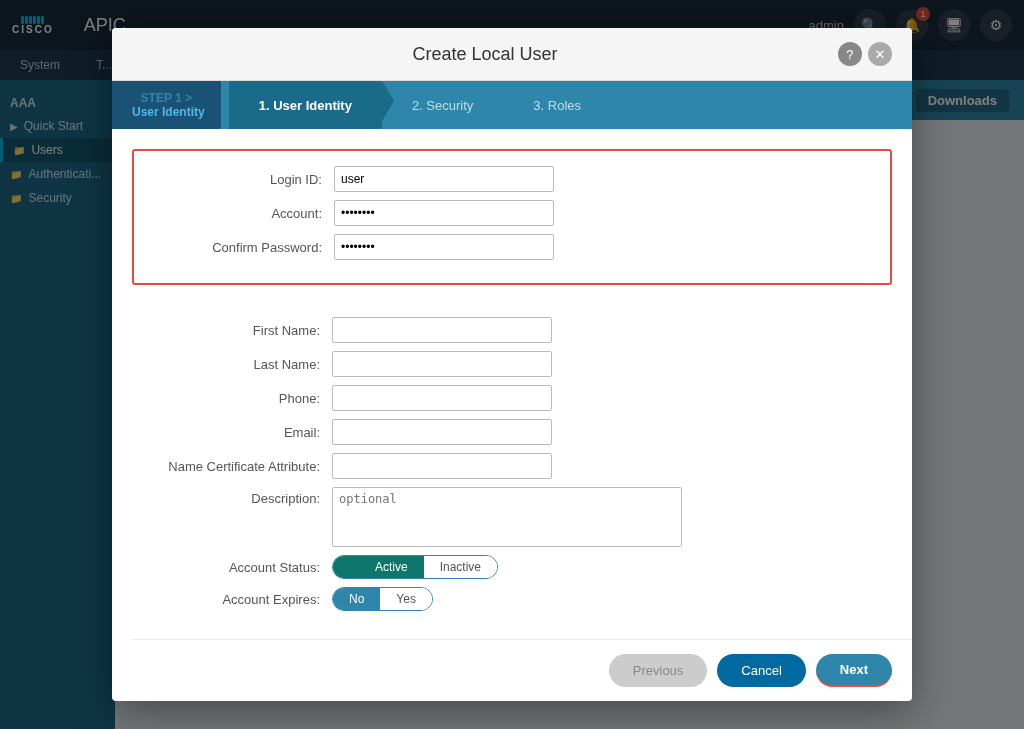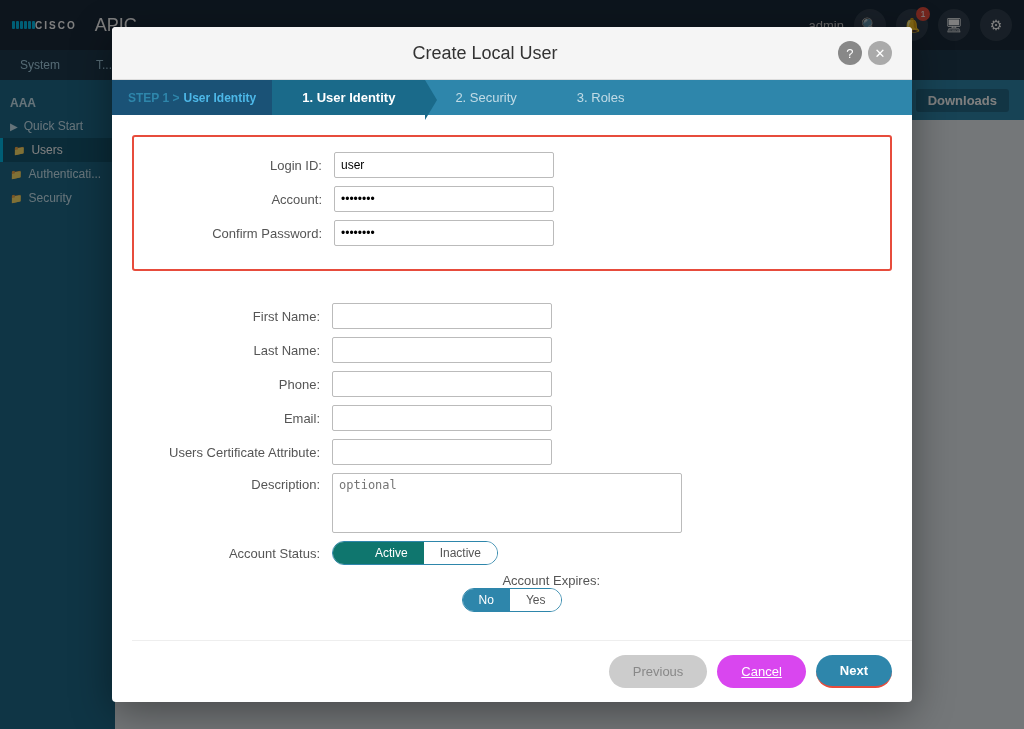--- a/index.html
+++ b/index.html
@@ -9,23 +9,23 @@
     .topbar {
       background: #1a2a3a;
       height: 50px;
       display: flex;
       align-items: center;
       padding: 0 12px;
       gap: 10px;
     }
     .topbar-logo {
       display: flex;
-      flex-direction: row;
-      align-items: center;
-      margin-right: 8px;
+      flex-direction: column;
+      align-items: center;
+      margin-right: 20px;
     }
     .cisco-logo {
       color: white;
       font-size: 10px;
       font-weight: bold;
       letter-spacing: 2px;
     }
     .cisco-bars {
       display: flex;
       gap: 1px;
@@ -321,23 +321,22 @@
       border-radius: 20px;
       border: none;
       cursor: pointer;
       font-size: 13px;
     }
     .btn-previous {
       background: #ccc;
       color: #888;
     }
     .btn-cancel {
-      background: #d946ef;
-      color: white;
-      text-decoration: underline;
+      background: #0369a1;
+      color: white;
     }
     .btn-next {
       background: #2e86ab;
       color: white;
       font-weight: bold;
       border-bottom: 2px solid #e74c3c;
     }
 
     
     .content-area {
@@ -448,25 +447,25 @@
         
       </div>
       <span class="modal-title">Create Local User</span>
       <div class="modal-header-icons">
         <div class="modal-icon-btn help">?</div>
         <div class="modal-icon-btn close">✕</div>
       </div>
     </div>
 
     <div style="display:flex;background:#2e86ab;">
-      <div style="background:#1a5276;color:white;padding:10px 16px;font-size:12px;font-weight:bold;display:flex;align-items:center;">
+      <div style="background:#1a5276;color:white;padding:10px 16px;font-size:12px;font-weight:bold;display:flex;align-items:center;flex-direction:column;">
         <span style="color:#2e86ab;font-weight:bold;">STEP 1 &gt; </span>
         <span style="color:#4db8e8;margin-left:4px;">User Identity</span>
       </div>
-      <div style="flex:1;display:flex;">
+      <div style="flex:1;display:flex;margin-left:8px;">
         <div style="padding:10px 30px;background:#1a6a8a;color:white;font-size:13px;font-weight:bold;display:flex;align-items:center;cursor:pointer;position:relative;">
           <span>1. User Identity</span>
           <div style="position:absolute;right:-12px;top:0;bottom:0;width:0;height:0;border-left:12px solid #1a6a8a;border-top:20px solid transparent;border-bottom:20px solid transparent;z-index:1;"></div>
         </div>
         <div style="padding:10px 30px;background:#2e86ab;color:rgba(255,255,255,0.7);font-size:13px;display:flex;align-items:center;cursor:pointer;">
           <span>2. Security</span>
         </div>
         <div style="padding:10px 30px;background:#2e86ab;color:rgba(255,255,255,0.7);font-size:13px;display:flex;align-items:center;cursor:pointer;">
           <span>3. Roles</span>
         </div>
@@ -501,35 +500,35 @@
         </div>
         <div class="form-row">
           <label class="form-label" style="width:200px;">Phone:</label>
           <input class="form-input-outer" type="text" style="">
         </div>
         <div class="form-row">
           <label class="form-label" style="width:200px;">Email:</label>
           <input class="form-input-outer" type="text" style="">
         </div>
         <div class="form-row">
-          <label class="form-label" style="width:200px;">Users Certificate Attribute:</label>
+          <label class="form-label" style="width:200px;">Name Certificate Attribute:</label>
           <input class="form-input-outer" type="text" style="">
         </div>
         <div class="form-row-outer" style="display:flex;align-items:flex-start;margin-bottom:8px;">
           <label class="form-label" style="width:200px;padding-top:4px;">Description:</label>
           <textarea class="form-textarea" placeholder="optional" style=""></textarea>
         </div>
         <div class="form-row">
           <label class="form-label" style="width:200px;">Account Status:</label>
           <div class="toggle-group">
             <button class="toggle-btn active-state">Active</button>
             <button class="toggle-btn inactive-state">Inactive</button>
           </div>
         </div>
-        <div class="form-row" style="flex-direction:column;">
+        <div class="form-row" style="">
           <label class="form-label" style="width:200px;">Account Expires:</label>
           <div class="toggle-group">
             <button class="toggle-btn no-state">No</button>
             <button class="toggle-btn yes-state">Yes</button>
           </div>
         </div>
       </div>
     </div>
 
     <div class="modal-footer">

